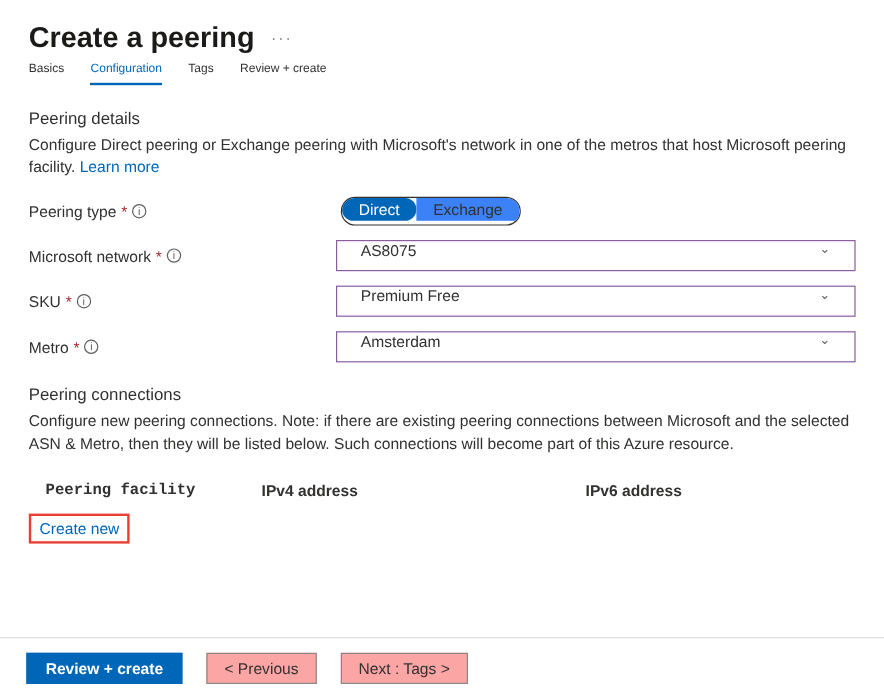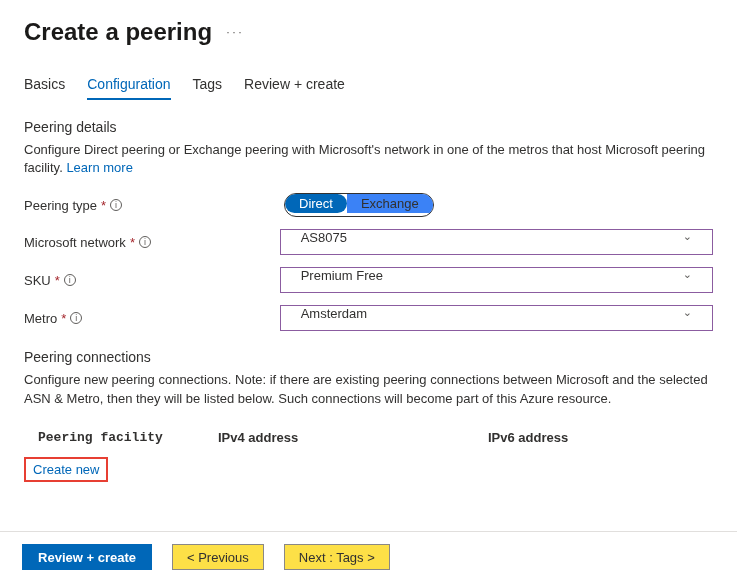--- a/index.html
+++ b/index.html
@@ -4,26 +4,26 @@
   <style>
     * { box-sizing: border-box; margin: 0; padding: 0; }
     body {
       font-family: "Segoe UI", -apple-system, sans-serif;
       font-size: 13px;
       color: #323130;
       background: #fff;
       width: 737px;
       padding: 18px 24px;
     }
-    .header-row { display: flex; align-items: center; gap: 14px; margin-bottom: 24px; }
+    .header-row { display: flex; align-items: center; gap: 14px; }
     h1 { font-size: 24px; font-weight: 600; color: #1b1a19; }
     .dots { color: #605e5c; letter-spacing: 2px; font-size: 12px; cursor: pointer; }
 
     .tabs { display: flex; gap: 22px; border-bottom: 1px solid transparent; margin-bottom: 18px; }
-    .tab { padding: 6px 0; font-size: 14px; color: #323130; cursor: pointer; border-bottom: 2px solid transparent; }
+    .tab { padding: 6px 0; font-size: 10px; color: #323130; cursor: pointer; border-bottom: 2px solid transparent; }
     .tab.active { color: #0067b8; border-bottom-color: #0067b8; font-weight: 400; }
 
     .section-title { font-size: 14px; color: #323130; margin-bottom: 6px; }
     .section-desc { font-size: 13px; color: #323130; line-height: 1.4; margin-bottom: 16px; max-width: 700px; }
     .link { color: #0067b8; cursor: pointer; }
 
     .form-row { display: flex; align-items: center; margin-bottom: 12px; }
     .form-label { width: 260px; display: flex; align-items: center; gap: 4px; font-size: 13px; }
     .req { color: #a4262c; }
     .info-icon {
@@ -63,21 +63,21 @@
 
     .footer {
       position: fixed; left: 0; right: 0; bottom: 0;
       width: 737px; padding: 12px 22px;
       border-top: 1px solid #e1dfdd; background: #fff;
       display: flex; gap: 20px;
     }
     .btn {
       height: 26px; padding: 0 14px; font-size: 13px; display: inline-flex;
       align-items: center; justify-content: center; cursor: pointer;
-      border: 1px solid #8a8886; background: #fde047; color: #323130;
+      border: 1px solid #8a8886; background: #fca5a5; color: #323130;
     }
     .btn.primary { background: #0067b8; color: #fff; border-color: #0067b8; font-weight: 600; min-width: 130px; }
   </style>
 </head>
 <body>
 
 
 
 <div class="header-row">
   <h1>Create a peering</h1>

